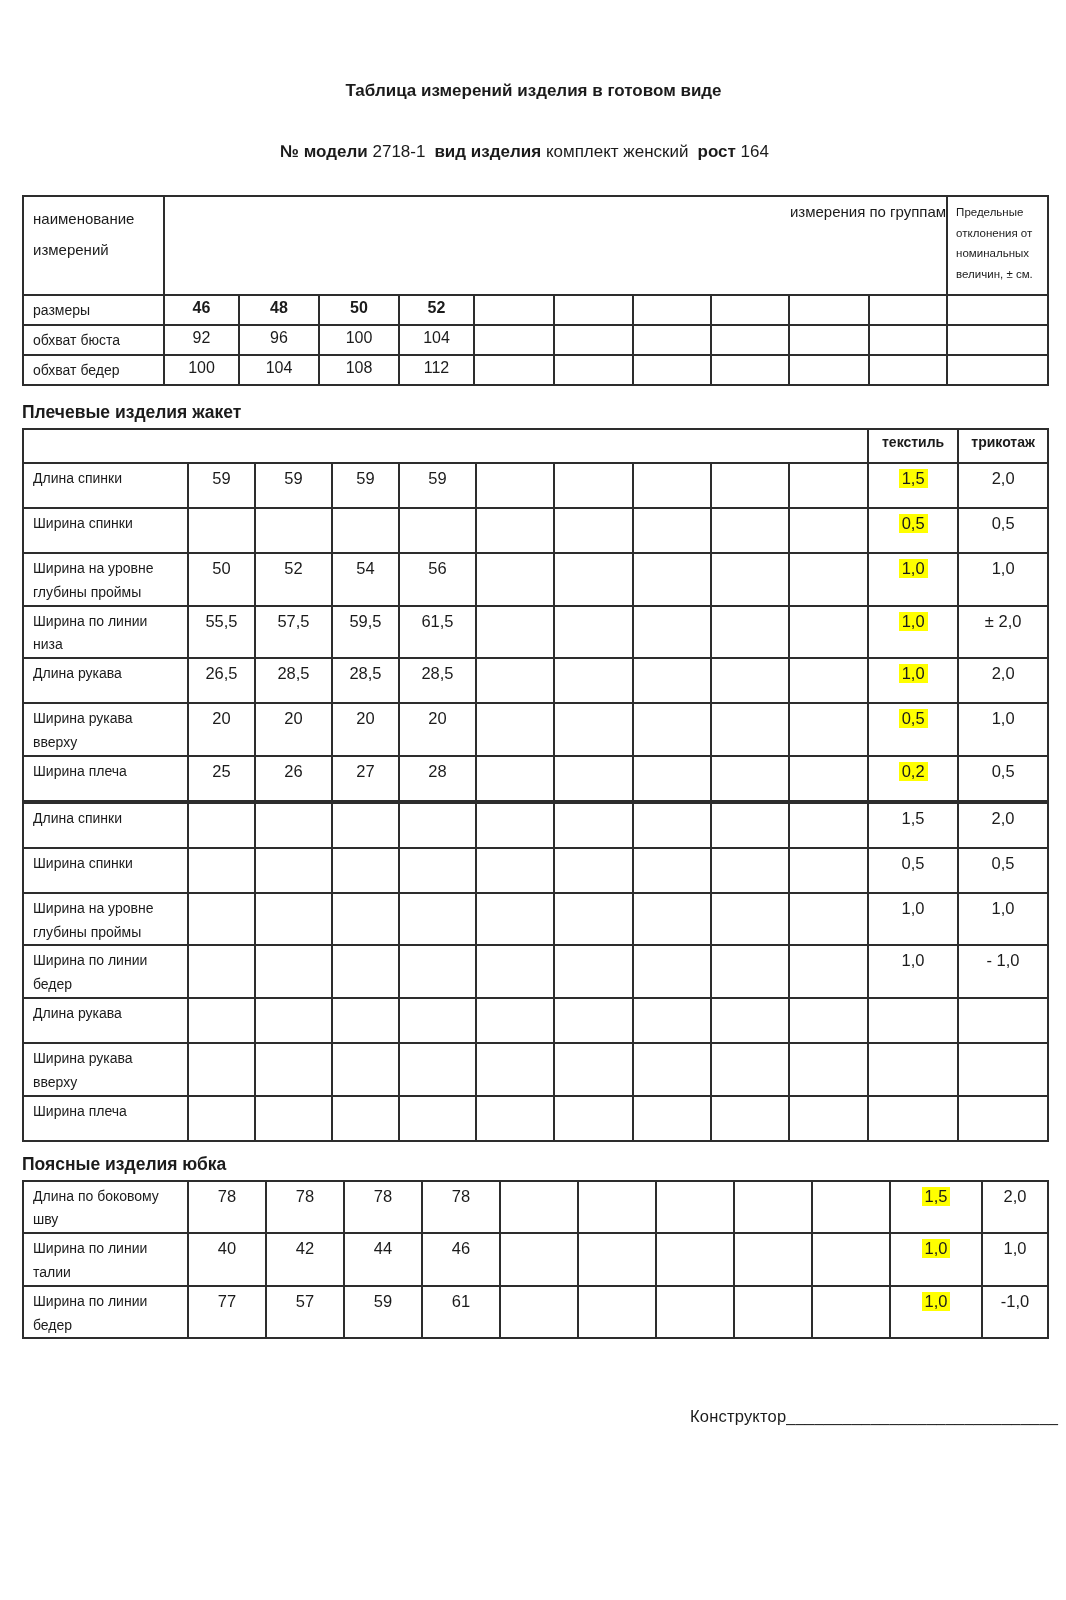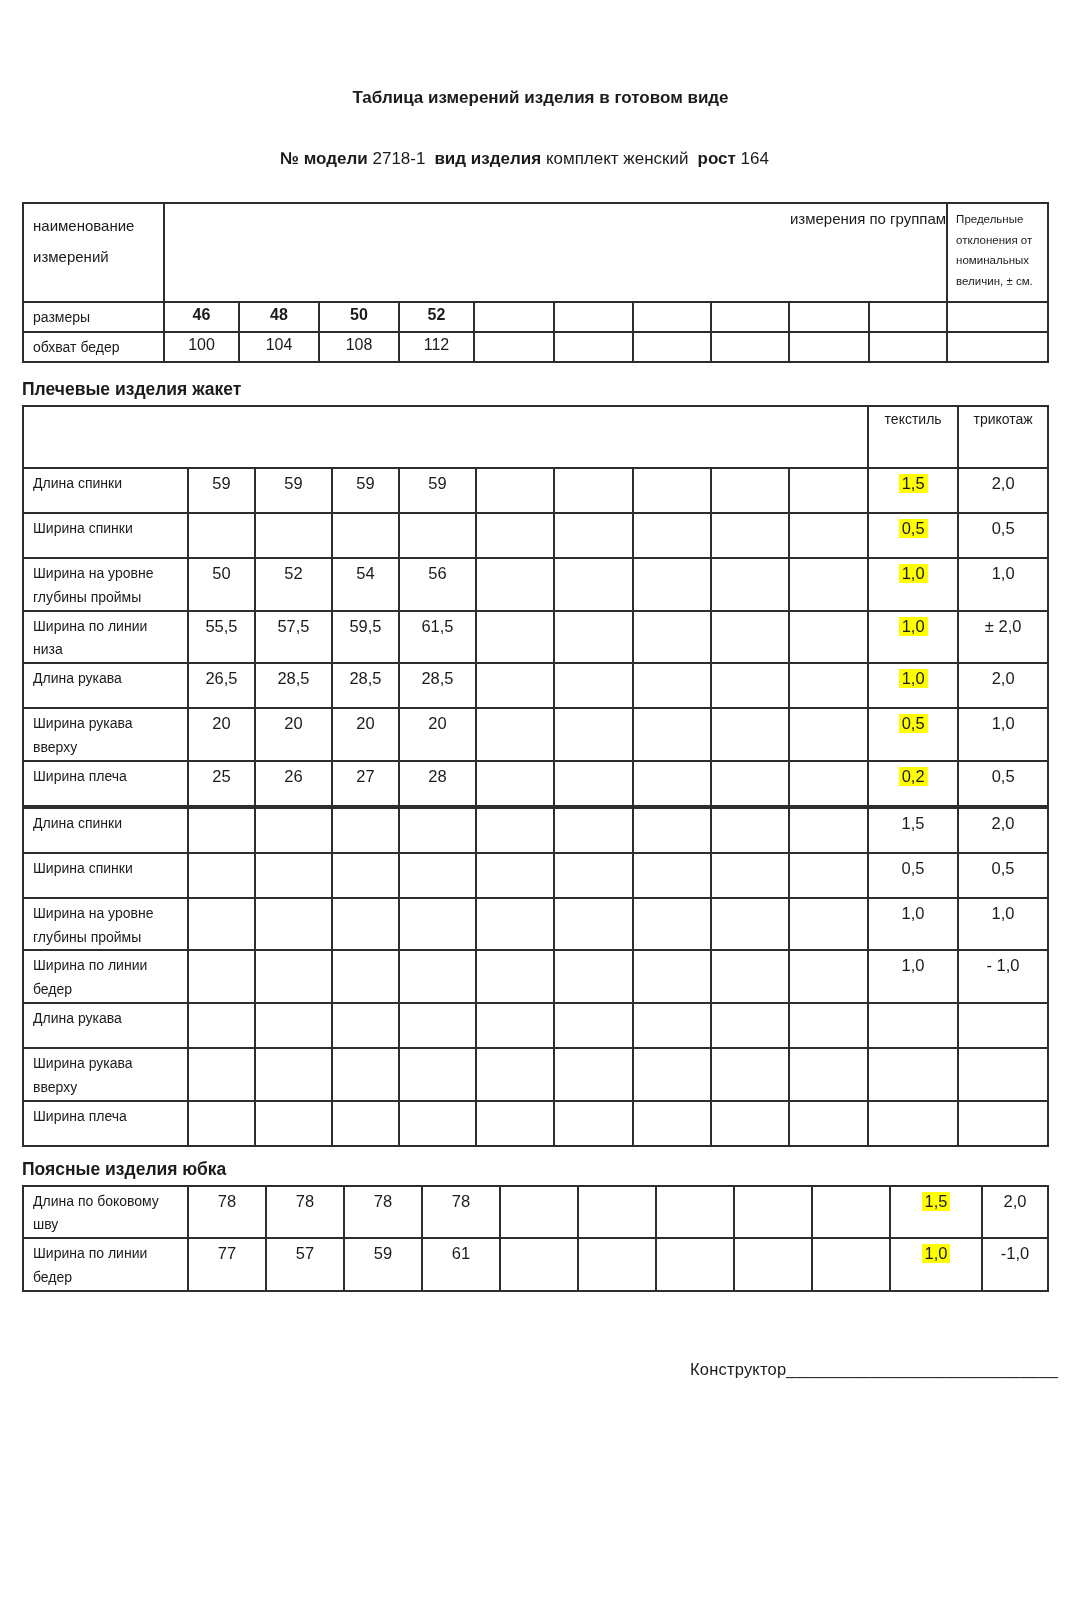--- a/index.html
+++ b/index.html
@@ -1,37 +1,37 @@
 <!DOCTYPE html>
 <html><head>
 <meta charset="utf-8">
 <style>
   html,body{margin:0;padding:0;background:#ffffff;}
   body{width:1066px;height:1600px;font-family:"Liberation Sans",sans-serif;color:#1b1b1b;position:relative;overflow:hidden;}
   .page{padding:72px 19px 0 22px;box-sizing:border-box;}
-  .title{font-size:17px;font-weight:bold;text-align:center;margin:16px;width:1005px;}
+  .title{font-size:17px;font-weight:bold;text-align:center;margin:9px;width:1005px;}
   .subtitle{font-size:17px;text-align:center;margin:41px 0 0;width:1005px;}
   .subtitle .b{font-weight:bold;}
   .sp{display:inline-block;width:9px;}
   table{border-collapse:collapse;table-layout:fixed;}
   td{border:2px solid #2d2d2d;vertical-align:top;padding:0;overflow:hidden;}
   
   .t1{margin-top:33px;width:1025px;}
   .t1 .hdr-row{height:99px;}
   .t1 .r{height:30px;border-radius:15px;}
   .t1-name{font-size:15px;line-height:2.05;padding:7px 6px 0 9px;}
   .t1-groups{font-size:15px;text-align:right;padding-top:6px;}
   .t1-dev{font-size:11.5px;line-height:1.8;padding:5px 4px 0 8px;}
   .lbl{font-size:14px;line-height:1.7;padding:3px 12px 0 9px;}
   .v{font-size:16px;text-align:center;padding-top:3px;}
   .bold .v{font-weight:bold;}
   
   .sect-h{font-size:17.5px;font-weight:bold;margin:16px 0 5px 0;}
   .mt{width:1025px;}
-  .mt .hdr-row{height:62px;}
+  .mt .hdr-row{height:34px;font-weight:bold;}
   .mt .r{height:45px;}
   .skirt .r{height:52px;}
   .mat-h{font-size:14px;text-align:center;padding-top:4px;}
   .mt .v{font-size:16.5px;padding-top:5px;}
   .hl{background:#ffff00;padding:0 3px;display:inline-block;}
   
   .sig{font-size:16.5px;margin:68px 0 0 668px;white-space:nowrap;letter-spacing:0.2px;}
 </style>
 </head>
 <body>
@@ -71,20 +71,34 @@
       <td class="v">52</td>
       <td class="v"></td>
           <td class="v"></td>
           <td class="v"></td>
           <td class="v"></td>
           <td class="v"></td>
           <td class="v"></td>
       <td class="v"></td>
     </tr>
     <tr class="r">
+      <td class="lbl">обхват бюста</td>
+      <td class="v">92</td>
+      <td class="v">96</td>
+      <td class="v">100</td>
+      <td class="v">104</td>
+      <td class="v"></td>
+          <td class="v"></td>
+          <td class="v"></td>
+          <td class="v"></td>
+          <td class="v"></td>
+          <td class="v"></td>
+      <td class="v"></td>
+    </tr>
+    <tr class="r">
       <td class="lbl">обхват бедер</td>
       <td class="v">100</td>
       <td class="v">104</td>
       <td class="v">108</td>
       <td class="v">112</td>
       <td class="v"></td>
           <td class="v"></td>
           <td class="v"></td>
           <td class="v"></td>
           <td class="v"></td>
@@ -359,20 +373,34 @@
           <td class="v">78</td>
       <td class="v"></td>
           <td class="v"></td>
           <td class="v"></td>
           <td class="v"></td>
           <td class="v"></td>
       <td class="v"><span class="hl">1,5</span></td>
       <td class="v">2,0</td>
     </tr>
     <tr class="r">
+      <td class="lbl">Ширина по линии талии</td>
+      <td class="v">40</td>
+          <td class="v">42</td>
+          <td class="v">44</td>
+          <td class="v">46</td>
+      <td class="v"></td>
+          <td class="v"></td>
+          <td class="v"></td>
+          <td class="v"></td>
+          <td class="v"></td>
+      <td class="v"><span class="hl">1,0</span></td>
+      <td class="v">1,0</td>
+    </tr>
+    <tr class="r">
       <td class="lbl">Ширина по линии бедер</td>
       <td class="v">77</td>
           <td class="v">57</td>
           <td class="v">59</td>
           <td class="v">61</td>
       <td class="v"></td>
           <td class="v"></td>
           <td class="v"></td>
           <td class="v"></td>
           <td class="v"></td>

